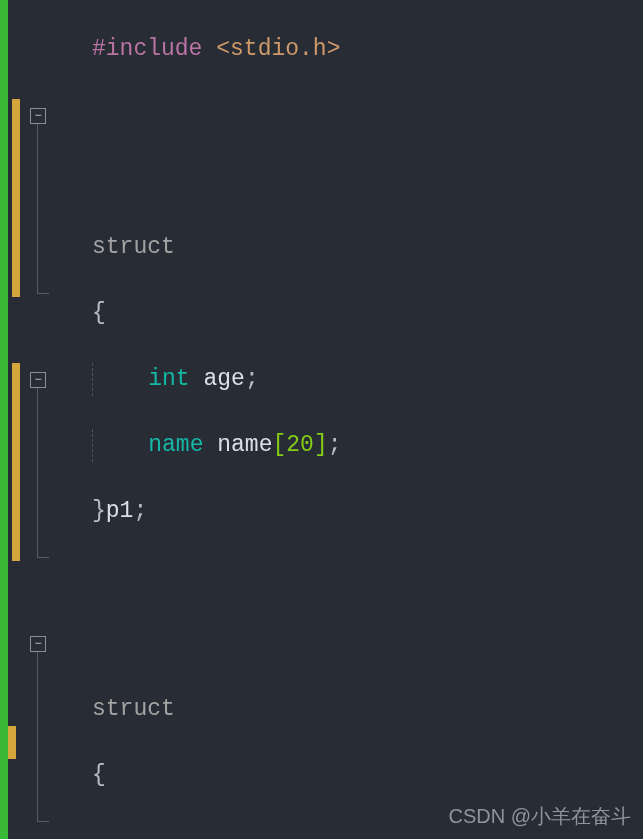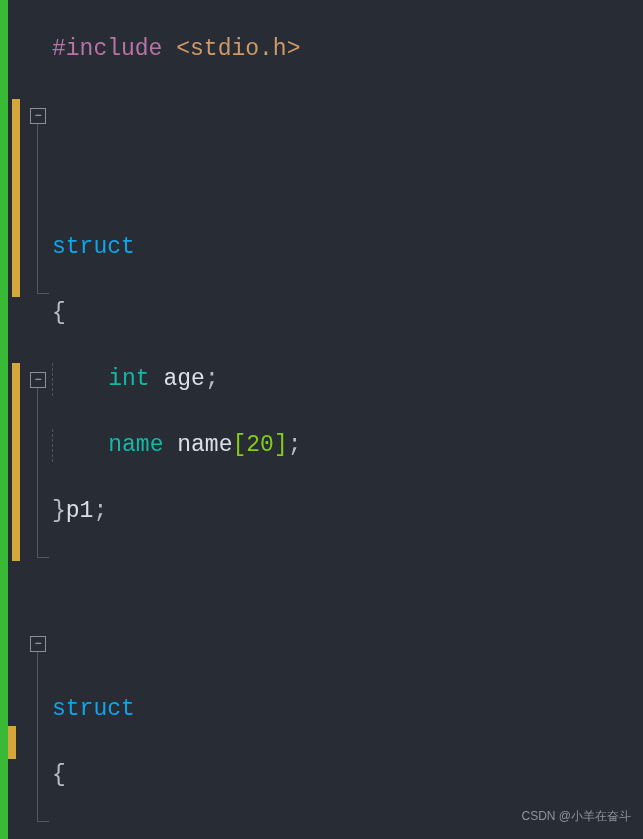--- a/index.html
+++ b/index.html
@@ -66,40 +66,40 @@
     left: 9px;
     height: 1px;
     width: 12px;
     background: #555a62;
   }
   .code {
     flex: 1;
     padding-left: 2px;
     white-space: pre;
   }
-  .line { height: 33px; }
+  .line { height: 33px; margin-left: 40px; }
   .indent-guide {
     border-left: 1px dashed #4e545e;
     display: inline-block;
     height: 33px;
     vertical-align: top;
   }
   .c-preproc { color: #b974a5; }
   .c-header  { color: #cf9a69; }
-  .c-keyword { color: #0ea5e9; }
+  .c-keyword { color: #a3a3a3; }
   .c-type    { color: #14b8a6; }
   .c-punct   { color: #b6bdc7; }
   .c-num     { color: #84cc16; }
   .c-white   { color: #dbe0e8; }
   .watermark {
     position: absolute;
     bottom: 6px;
     right: 12px;
     color: #8f949d;
-    font-size: 12px;
+    font-size: 20px;
     font-family: sans-serif;
   }
 </style>
 </head>
 <body>
 
 <div class="editor">
   <div class="gutter-green"></div>
 
   <div class="gutter-col">

